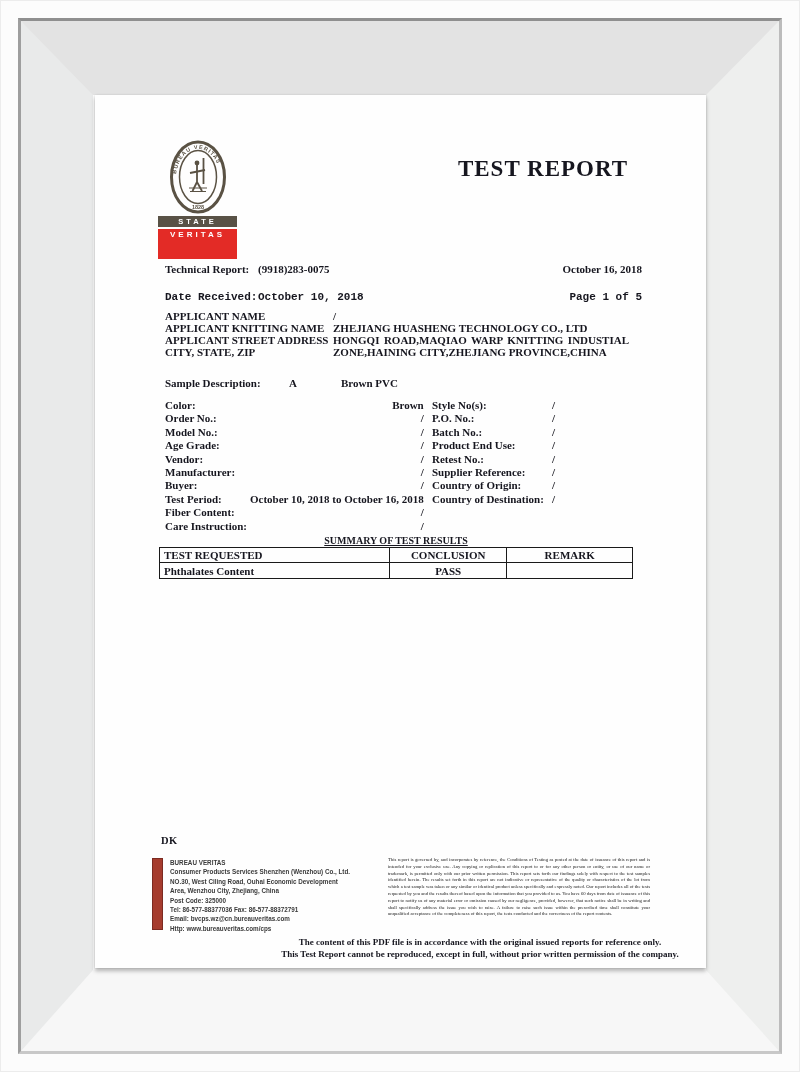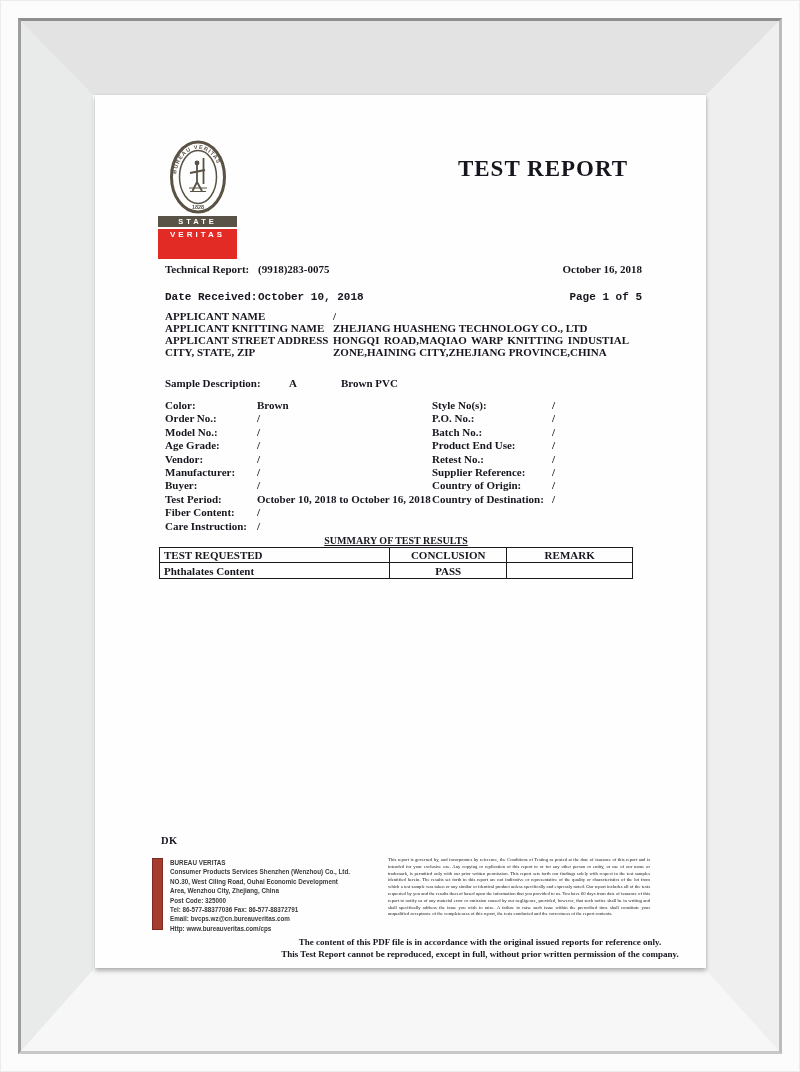--- a/index.html
+++ b/index.html
@@ -35,21 +35,21 @@
   
   .app-labels{left:70px;top:215px;line-height:12px;}
   .app-values{left:238px;top:215px;width:296px;line-height:12px;}
   .app-values .stretch{text-align:justify;text-align-last:justify;}
   
   .sample-label{left:70px;top:282px;}
   .sample-item{left:194px;top:282px;}
   .sample-desc{left:213px;top:282px;margin-left:33px;}
   
   .col{line-height:13.4px;top:304px;}
-  .dl-labels{left:70px;} .dl-values{left:162px;}
+  .dl-labels{left:70px;} .dl-values{left:155px;text-align:right;}
   .dr-labels{left:337px;} .dr-values{left:457px;}
   
   .summary-title{left:64px;top:440px;width:474px;text-align:center;font-size:10px;text-decoration:underline;}
   .summary-table{left:64px;top:452px;width:474px;border-collapse:collapse;
                  font-size:11px;}
   .summary-table th,.summary-table td{border:1.5px solid #1a1a1a;font-weight:bold;padding:0 4px;}
   .summary-table th{height:14px;} .summary-table td{height:15px;margin-top:28px;}
   .c-test{width:238px;text-align:left;}
   .c-conc{width:112px;text-align:center;}
   .c-rem{width:124px;text-align:center;}

